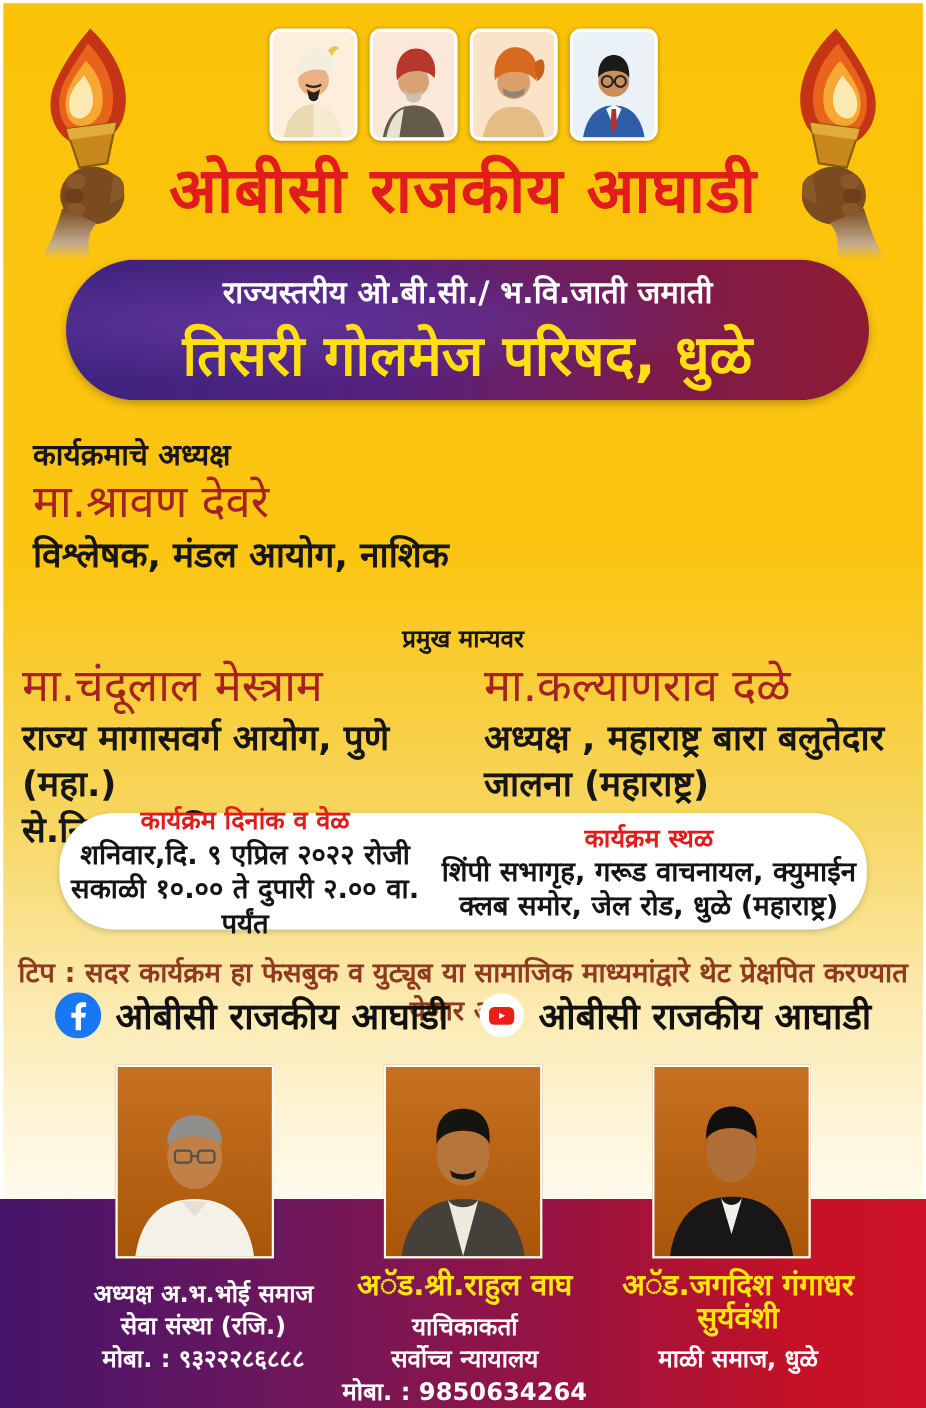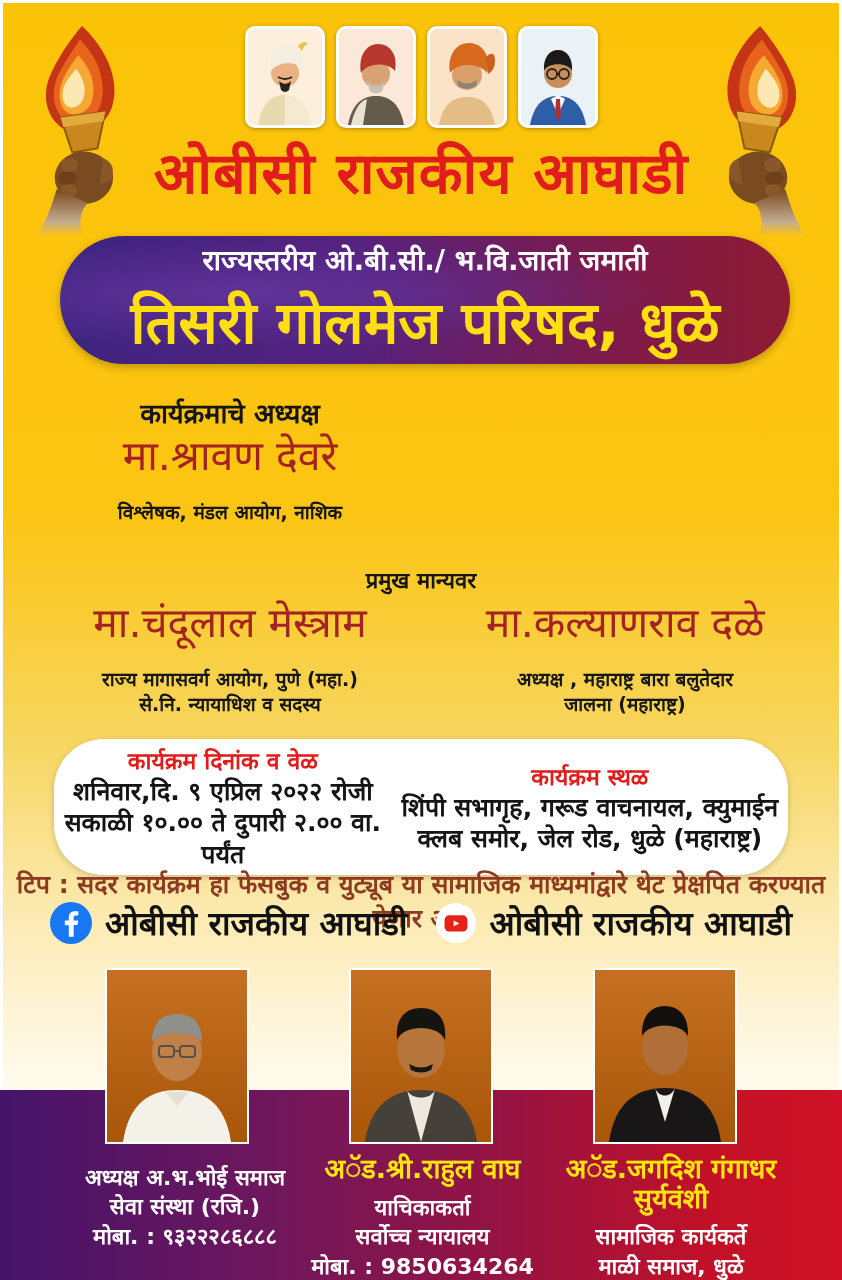--- a/index.html
+++ b/index.html
@@ -21,34 +21,34 @@
   
   .org-title{position:absolute;top:132px;left:0;width:842px;text-align:center;
     font-size:57px;font-weight:800;color:#E21B1B;letter-spacing:1px;}
   
   .banner{position:absolute;top:236px;left:60px;width:730px;height:128px;border-radius:64px;
     background:radial-gradient(ellipse at 26% 45%, rgba(97,52,155,.9) 0%, rgba(97,52,155,0) 55%),
                linear-gradient(90deg,#3C2480 0%,#55217E 40%,#7E1B4B 75%,#8E1B33 100%);
     display:flex;flex-direction:column;justify-content:center;align-items:center;
     box-shadow:0 3px 8px rgba(0,0,0,.25);}
   .banner-sub{color:#ffffff;font-size:28px;font-weight:700;}
-  .banner-main{color:#FFDF12;font-size:58px;font-weight:800;margin-top:3px;}
-  
-  .col-block{position:absolute;text-align:center;}
+  .banner-main{color:#FFDF12;font-size:51px;font-weight:800;margin-top:3px;}
+  
+  .col-block{position:absolute;}
   .sec-label{font-size:27px;font-weight:700;color:#161616;}
   .sec-name{font-size:41px;font-weight:400;color:#A42222;margin-top:4px;line-height:1.05;}
-  .sec-desc{font-size:19px;font-weight:700;color:#161616;margin-top:22px;line-height:1.3;}
+  .sec-desc{font-size:32px;font-weight:700;color:#161616;margin-top:6px;line-height:1.3;}
   .president-block{top:394px;left:30px;width:400px;}
   .inaugurator-block{top:394px;left:430px;width:380px;}
   .dign-heading{position:absolute;top:564px;left:0;width:842px;text-align:center;
     font-size:22px;font-weight:700;color:#161616;}
   .dign-left{top:598px;left:20px;width:420px;}
   .dign-right{top:598px;left:440px;width:370px;}
   
-  .event-box{position:absolute;top:739px;left:54px;width:734px;height:136px;background:#ffffff;
+  .event-box{position:absolute;top:739px;left:54px;width:734px;height:106px;background:#ffffff;
     border-radius:50px;display:flex;align-items:center;box-shadow:0 2px 6px rgba(0,0,0,.18);}
   .eb-col{text-align:center;}
   .eb-col.datetime{width:46%;}
   .eb-col.venue{width:54%;}
   .eb-heading{font-size:23px;font-weight:700;color:#E21B1B;}
   .eb-line{font-size:25px;font-weight:700;color:#141414;line-height:1.25;}
   
   .note{position:absolute;top:866px;left:0;width:842px;text-align:center;
     font-size:25px;font-weight:700;color:#8E3A22;}
   .social{position:absolute;top:900px;left:0;width:842px;display:flex;justify-content:center;align-items:center;gap:13px;}
@@ -280,19 +280,18 @@
     <div class="p-name">अॅड.श्री.राहुल वाघ</div>
     <div class="p-lines">
       <div class="p-line">याचिकाकर्ता</div>
       <div class="p-line">सर्वोच्च न्यायालय</div>
       <div class="p-line">मोबा. : 9850634264</div>
     </div>
   </div>
   <div class="footer-col fc-3">
     <div class="p-name">अॅड.जगदिश गंगाधर सुर्यवंशी</div>
     <div class="p-lines">
-      <div class="p-line">सामाजिक कार्यकर्ते</div>
       <div class="p-line">माळी समाज, धुळे</div>
 
     </div>
   </div>
 
 </div>
 
 </body></html>

